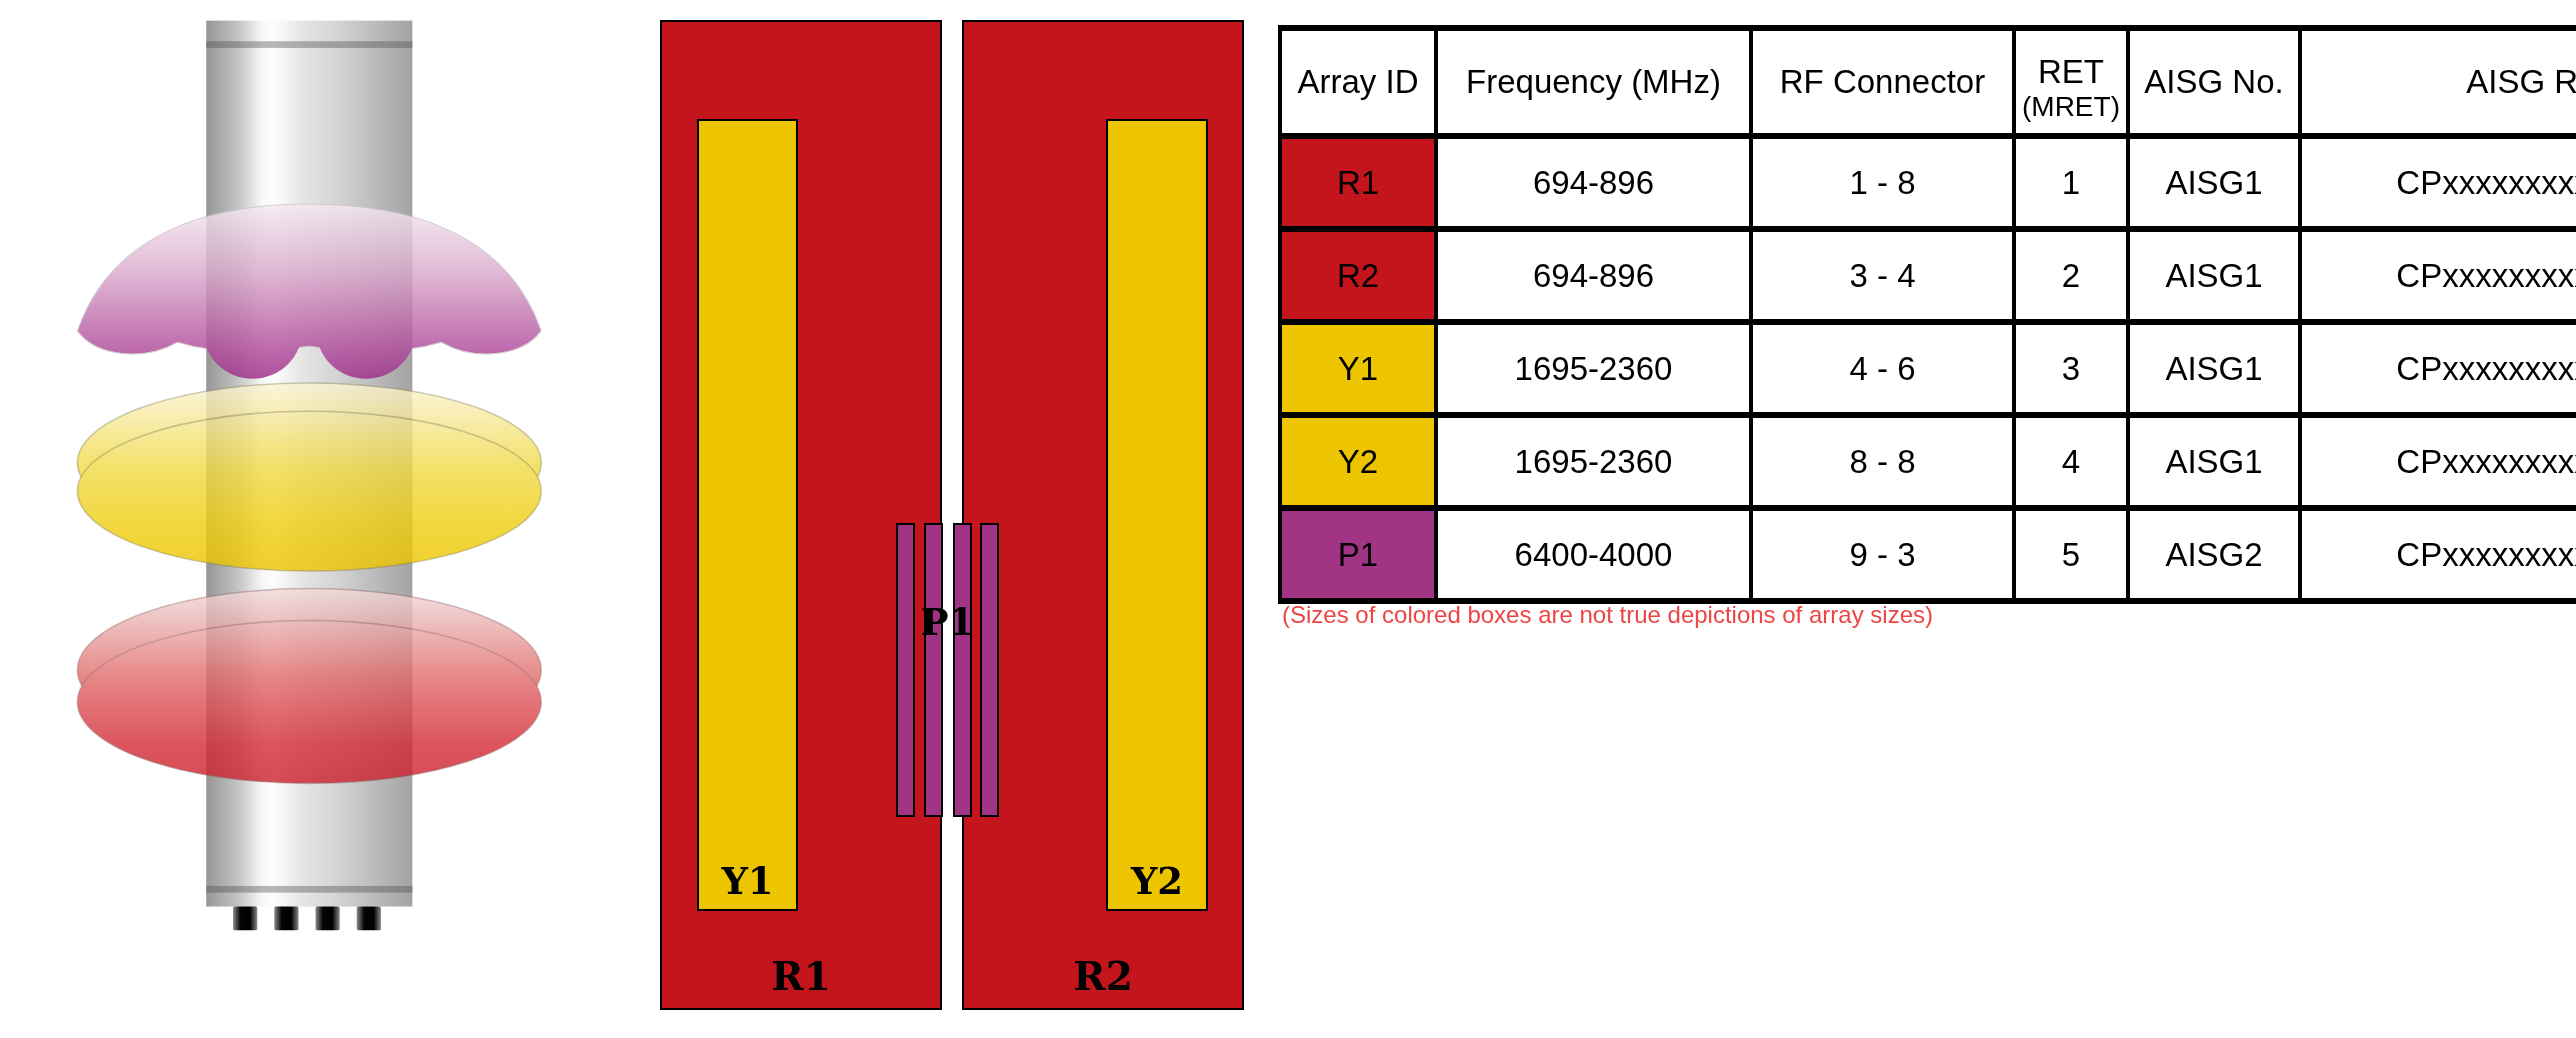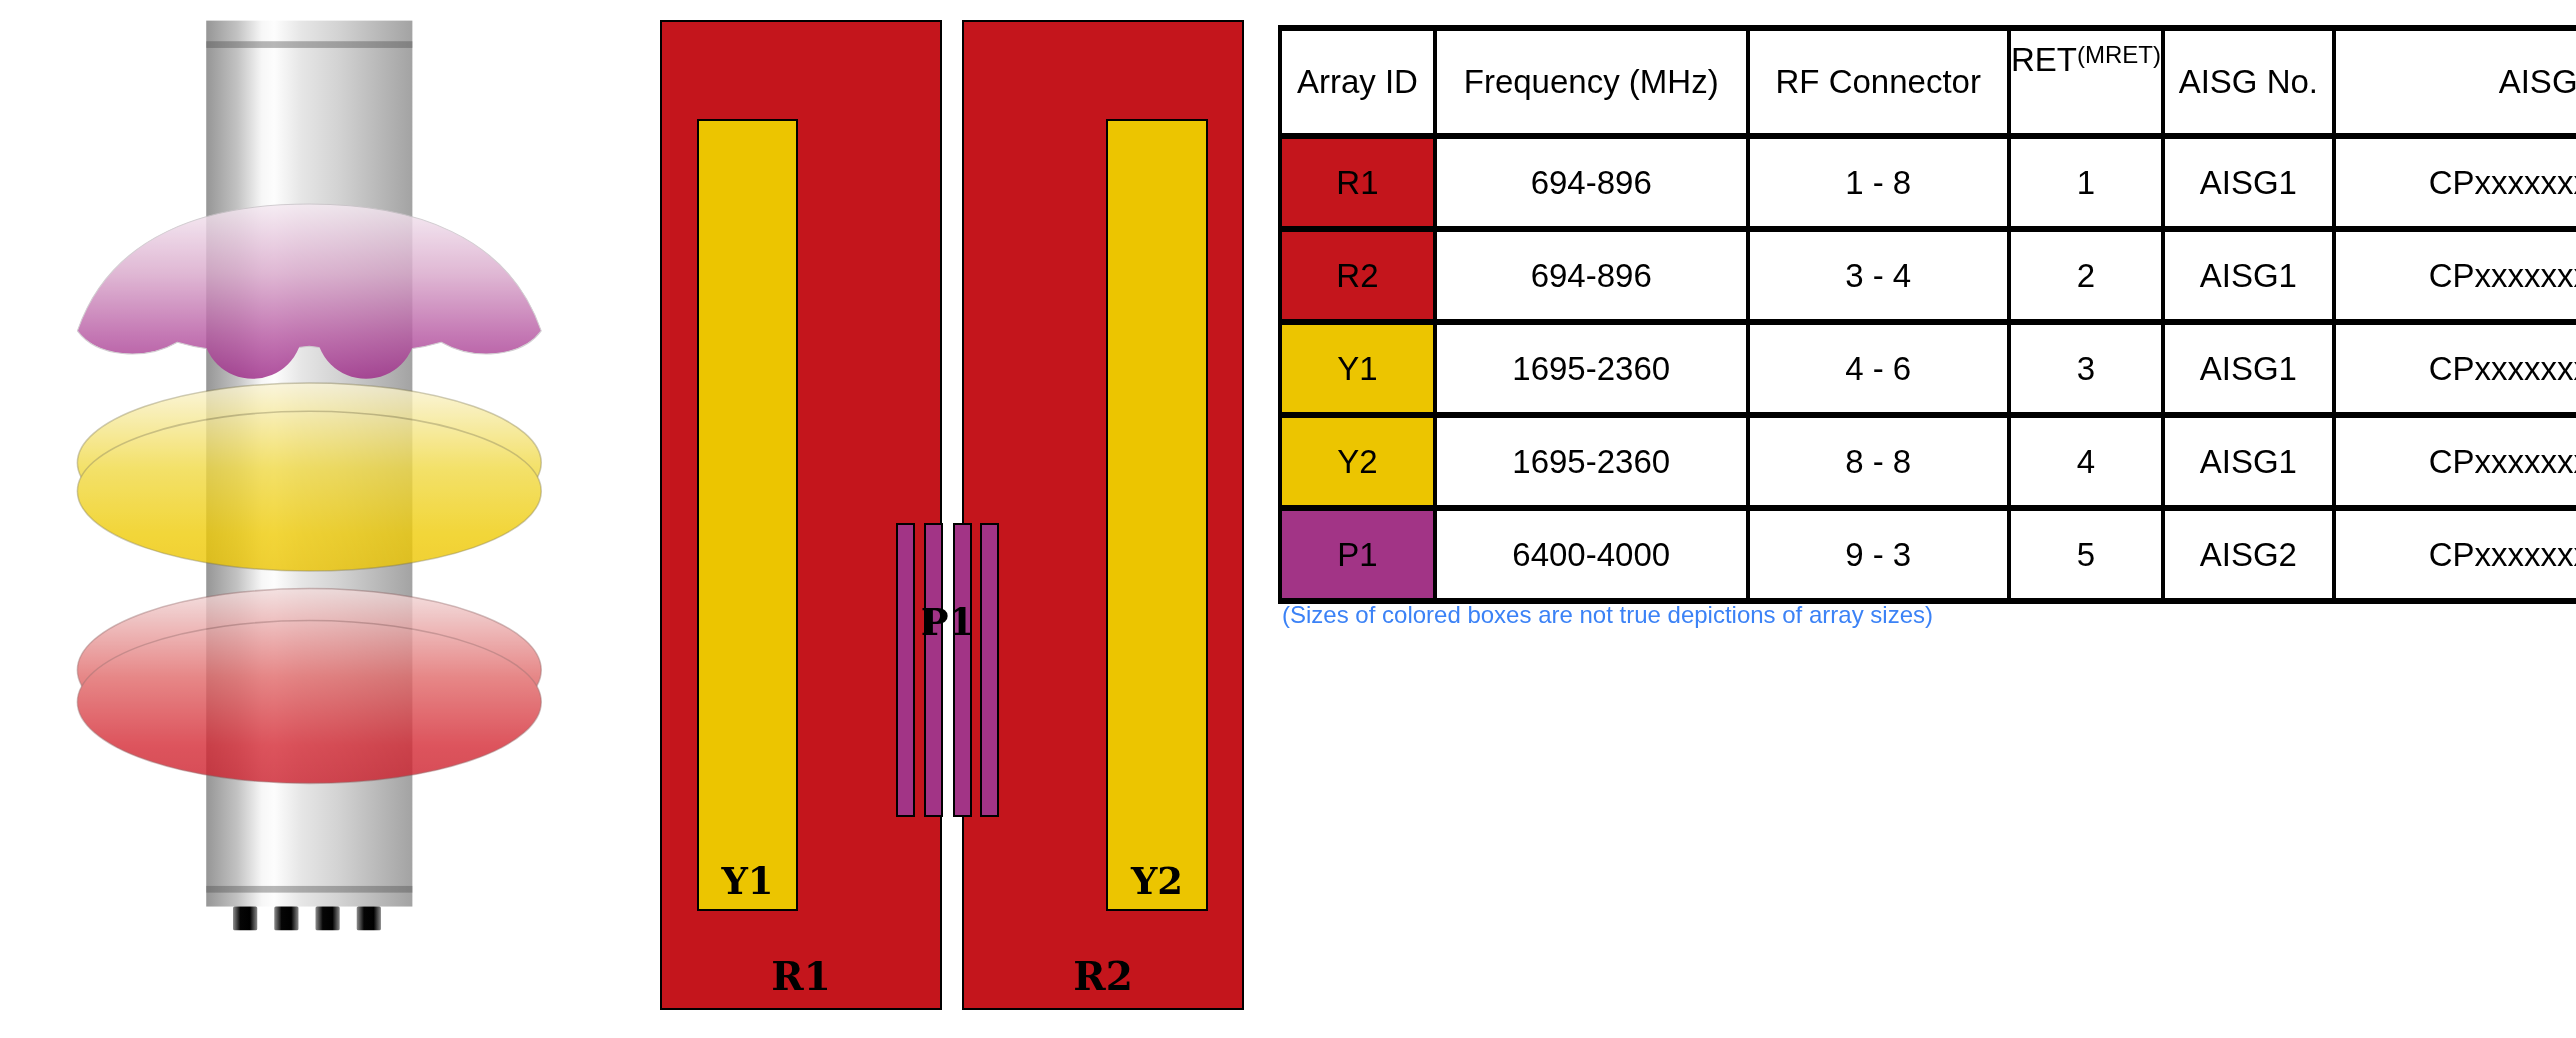--- a/index.html
+++ b/index.html
@@ -75,33 +75,33 @@
     border-bottom: 6.2px solid #000;
     text-align: center;
     vertical-align: middle;
     font-size: 33px;
     font-weight: normal;
     padding: 0;
     overflow: hidden;
   }
   #port-table .hdr-row th { height: 102px; }
   #port-table .data-row td { height: 87px; }
-  .ret-head-stack { display: flex; justify-content: flex-end; height: 82px; padding: 4.1px 0; }
-  .ret-sub { font-size: 24px; }
+  .ret-head-stack { display: flex; flex-direction: column; justify-content: flex-end; height: 82px; padding: 4.1px 0; }
+  .ret-sub { font-size: 28px; }
   .bg-red    { background: #C4151C; }
   .bg-yellow { background: #ECC500; }
   .bg-purple { background: #A23486; }
 
   
   #note {
     position: absolute;
     left: 1282px;
     top: 601px;
     font-size: 24px;
-    color: #3b82f6;
+    color: #ef4444;
     white-space: nowrap;
   }
 </style>
 </head>
 <body>
 
 <div id="stage">
 
   <svg id="antenna-svg" width="598" height="1039" viewBox="0 0 1160 2016">
     <defs>

